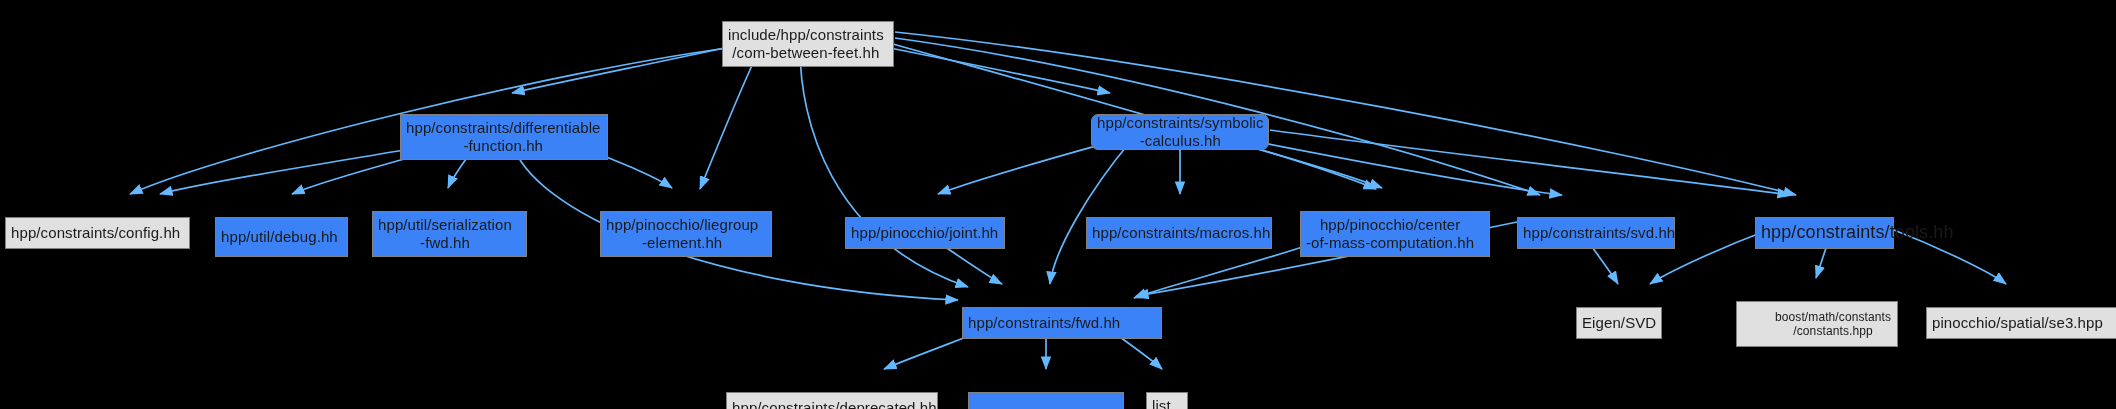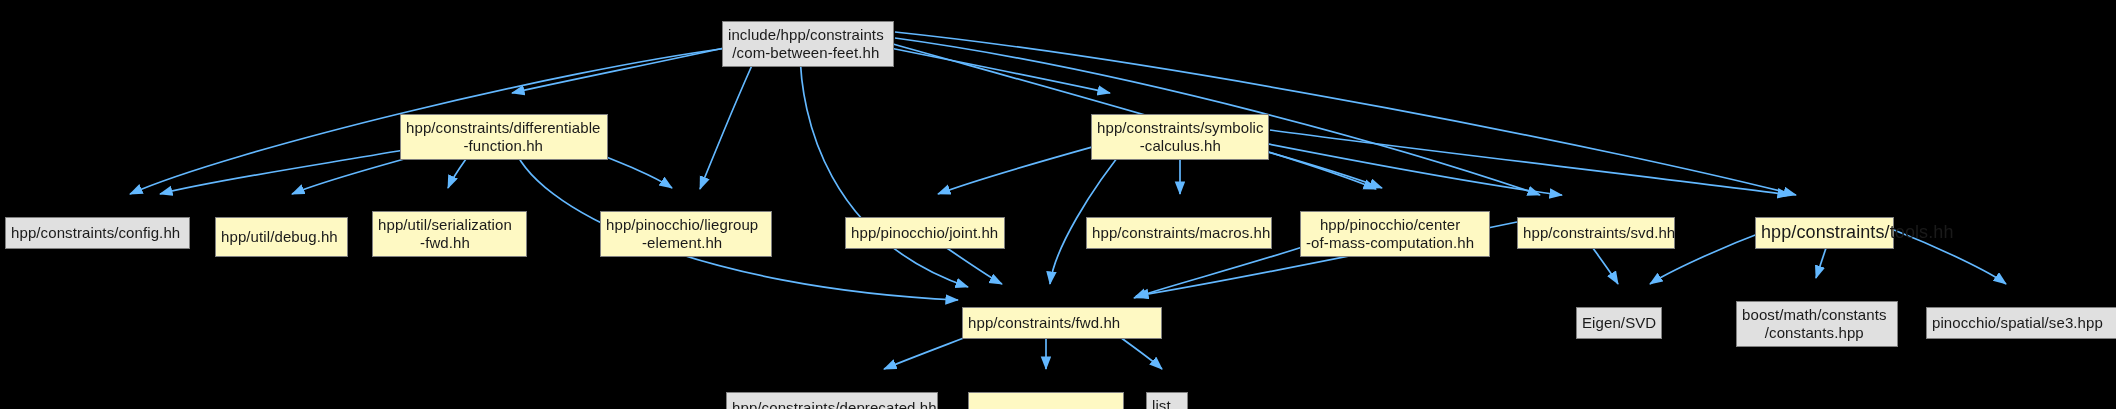--- a/index.html
+++ b/index.html
@@ -3,21 +3,21 @@
 <meta charset="utf-8">
 <style>
   html,body{margin:0;padding:0;background:#000;}
   #graph-root{position:relative;width:2116px;height:409px;background:#000;overflow:hidden;
     font-family:"Liberation Sans","DejaVu Sans",sans-serif;}
   svg.edges{position:absolute;left:0;top:0;width:2116px;height:409px;}
   .node{position:absolute;box-sizing:border-box;border:1px solid #808080;
         display:flex;align-items:center;justify-content:flex-start;text-align:center;
         color:#1a1a1a;line-height:1.18;letter-spacing:0.1px;margin-top:19px;}
   .node.gray{background:#e0e0e0;}
-  .node.white{background:#fef9c3;}
+  .node.white{background:#3b82f6;}
   .node .lbl{display:block;white-space:pre-line;padding:0 5px;}
 </style>
 </head>
 <body>
 
 <div id="graph-root">
   <svg class="edges" viewBox="0 0 2116 409">
     <defs>
       <marker id="arrowhead" markerWidth="9" markerHeight="9" refX="7.4" refY="3.1" orient="auto" markerUnits="strokeWidth">
         <path d="M0,0 L8,3.1 L0,6.2 z" fill="#63b8ff"></path>
@@ -57,21 +57,21 @@
   </svg>
   <div id="node-group">
       <div class="node gray" style="left: 722px; top: 2px; width: 172px; height: 46px; font-size: 15px;">
         <span class="lbl">include/hpp/constraints
 /com-between-feet.hh</span>
       </div>
       <div class="node white" style="left: 400px; top: 95px; width: 208px; height: 46px; font-size: 15px;">
         <span class="lbl">hpp/constraints/differentiable
 -function.hh</span>
       </div>
-      <div class="node white" style="left: 1091px; top: 95px; width: 178px; height: 46px; font-size: 15px;">
+      <div class="node white" style="left: 1091px; top: 95px; width: 178px; height: 36px; font-size: 15px; border-radius: 7px;">
         <span class="lbl">hpp/constraints/symbolic
 -calculus.hh</span>
       </div>
       <div class="node gray" style="left: 5px; top: 198px; width: 185px; height: 32px; font-size: 15px;">
         <span class="lbl">hpp/constraints/config.hh</span>
       </div>
       <div class="node white" style="left: 215px; top: 198px; width: 133px; height: 40px; font-size: 15px;">
         <span class="lbl">hpp/util/debug.hh</span>
       </div>
       <div class="node white" style="left: 372px; top: 192px; width: 155px; height: 46px; font-size: 15px;">
@@ -94,21 +94,21 @@
       </div>
       <div class="node white" style="left: 1517px; top: 198px; width: 158px; height: 32px; font-size: 15px;">
         <span class="lbl">hpp/constraints/svd.hh</span>
       </div>
       <div class="node white" style="left: 1755px; top: 198px; width: 139px; height: 32px; font-size: 18px;">
         <span class="lbl">hpp/constraints/tools.hh</span>
       </div>
       <div class="node gray" style="left: 1576px; top: 288px; width: 86px; height: 32px; font-size: 15px;">
         <span class="lbl">Eigen/SVD</span>
       </div>
-      <div class="node gray" style="left: 1736px; top: 282px; width: 162px; height: 46px; font-size: 15px;">
+      <div class="node gray" style="left: 1736px; top: 282px; width: 162px; height: 46px; font-size: 12px; padding-left: 33px;">
         <span class="lbl">boost/math/constants
 /constants.hpp</span>
       </div>
       <div class="node gray" style="left: 1926px; top: 288px; width: 192px; height: 32px; font-size: 15px;">
         <span class="lbl">pinocchio/spatial/se3.hpp</span>
       </div>
       <div class="node white" style="left: 962px; top: 288px; width: 200px; height: 32px; font-size: 15px;">
         <span class="lbl">hpp/constraints/fwd.hh</span>
       </div>
       <div class="node gray" style="left: 726px; top: 373px; width: 212px; height: 32px; font-size: 15px;">

